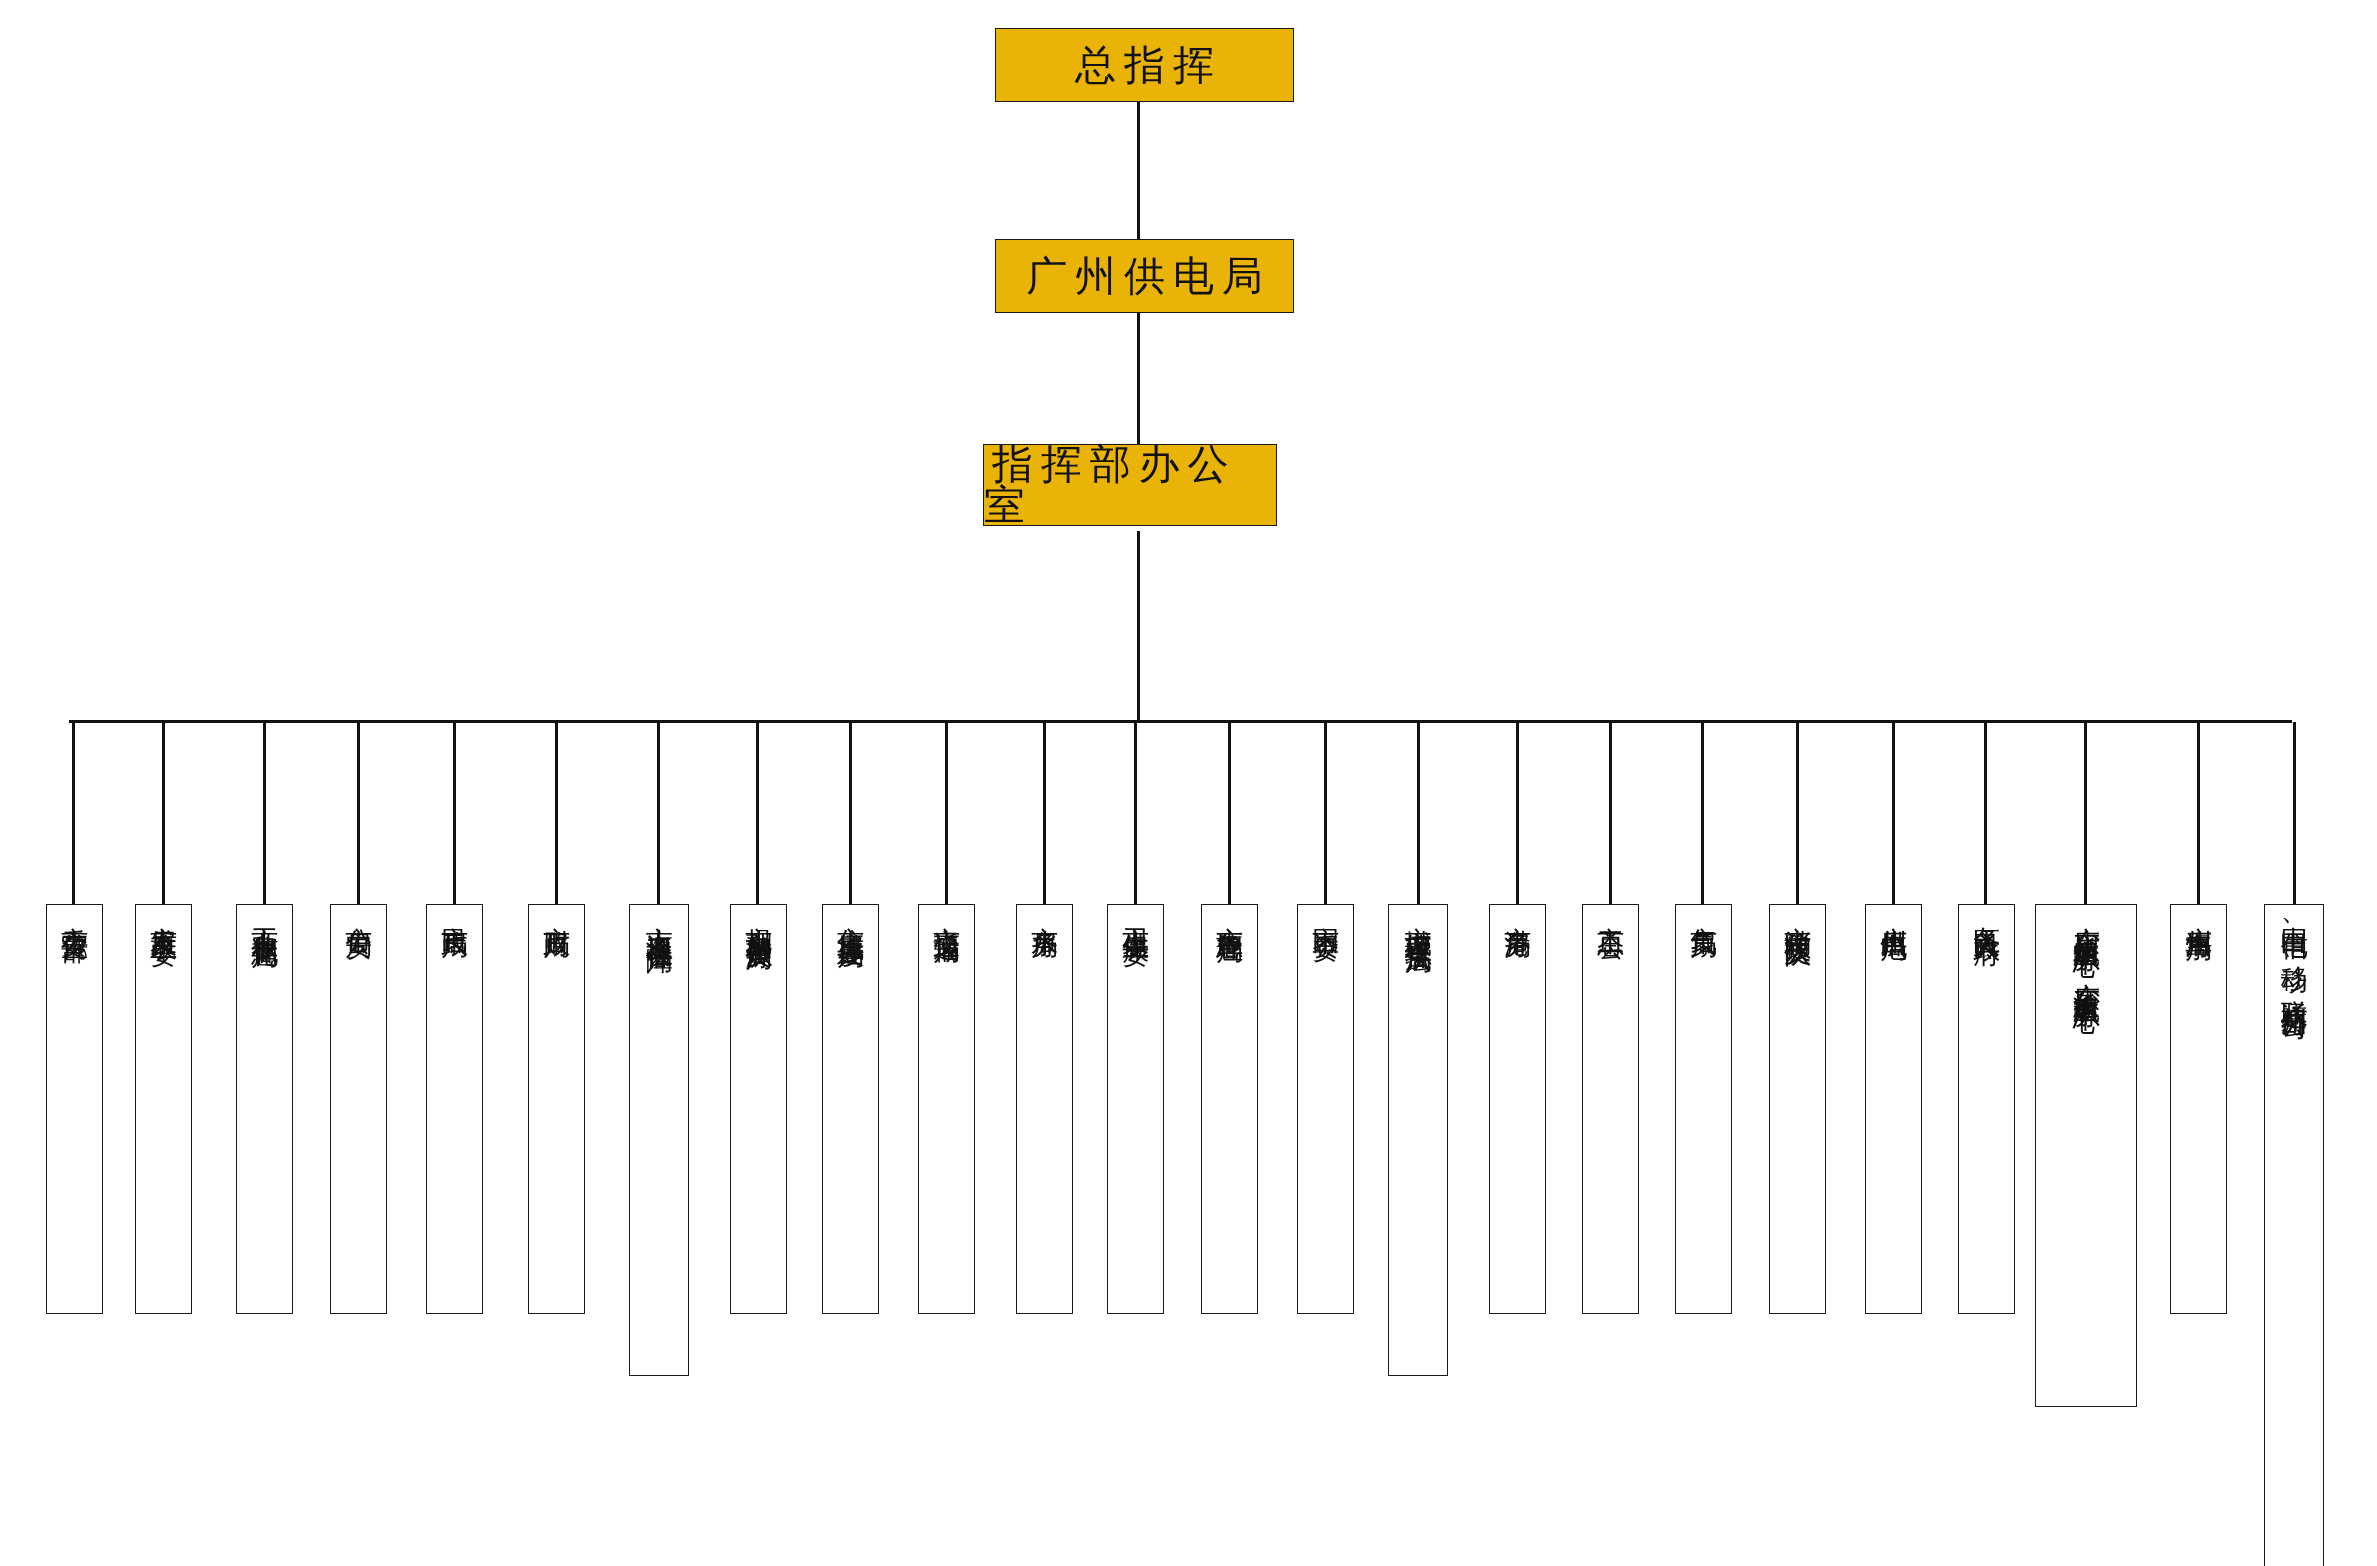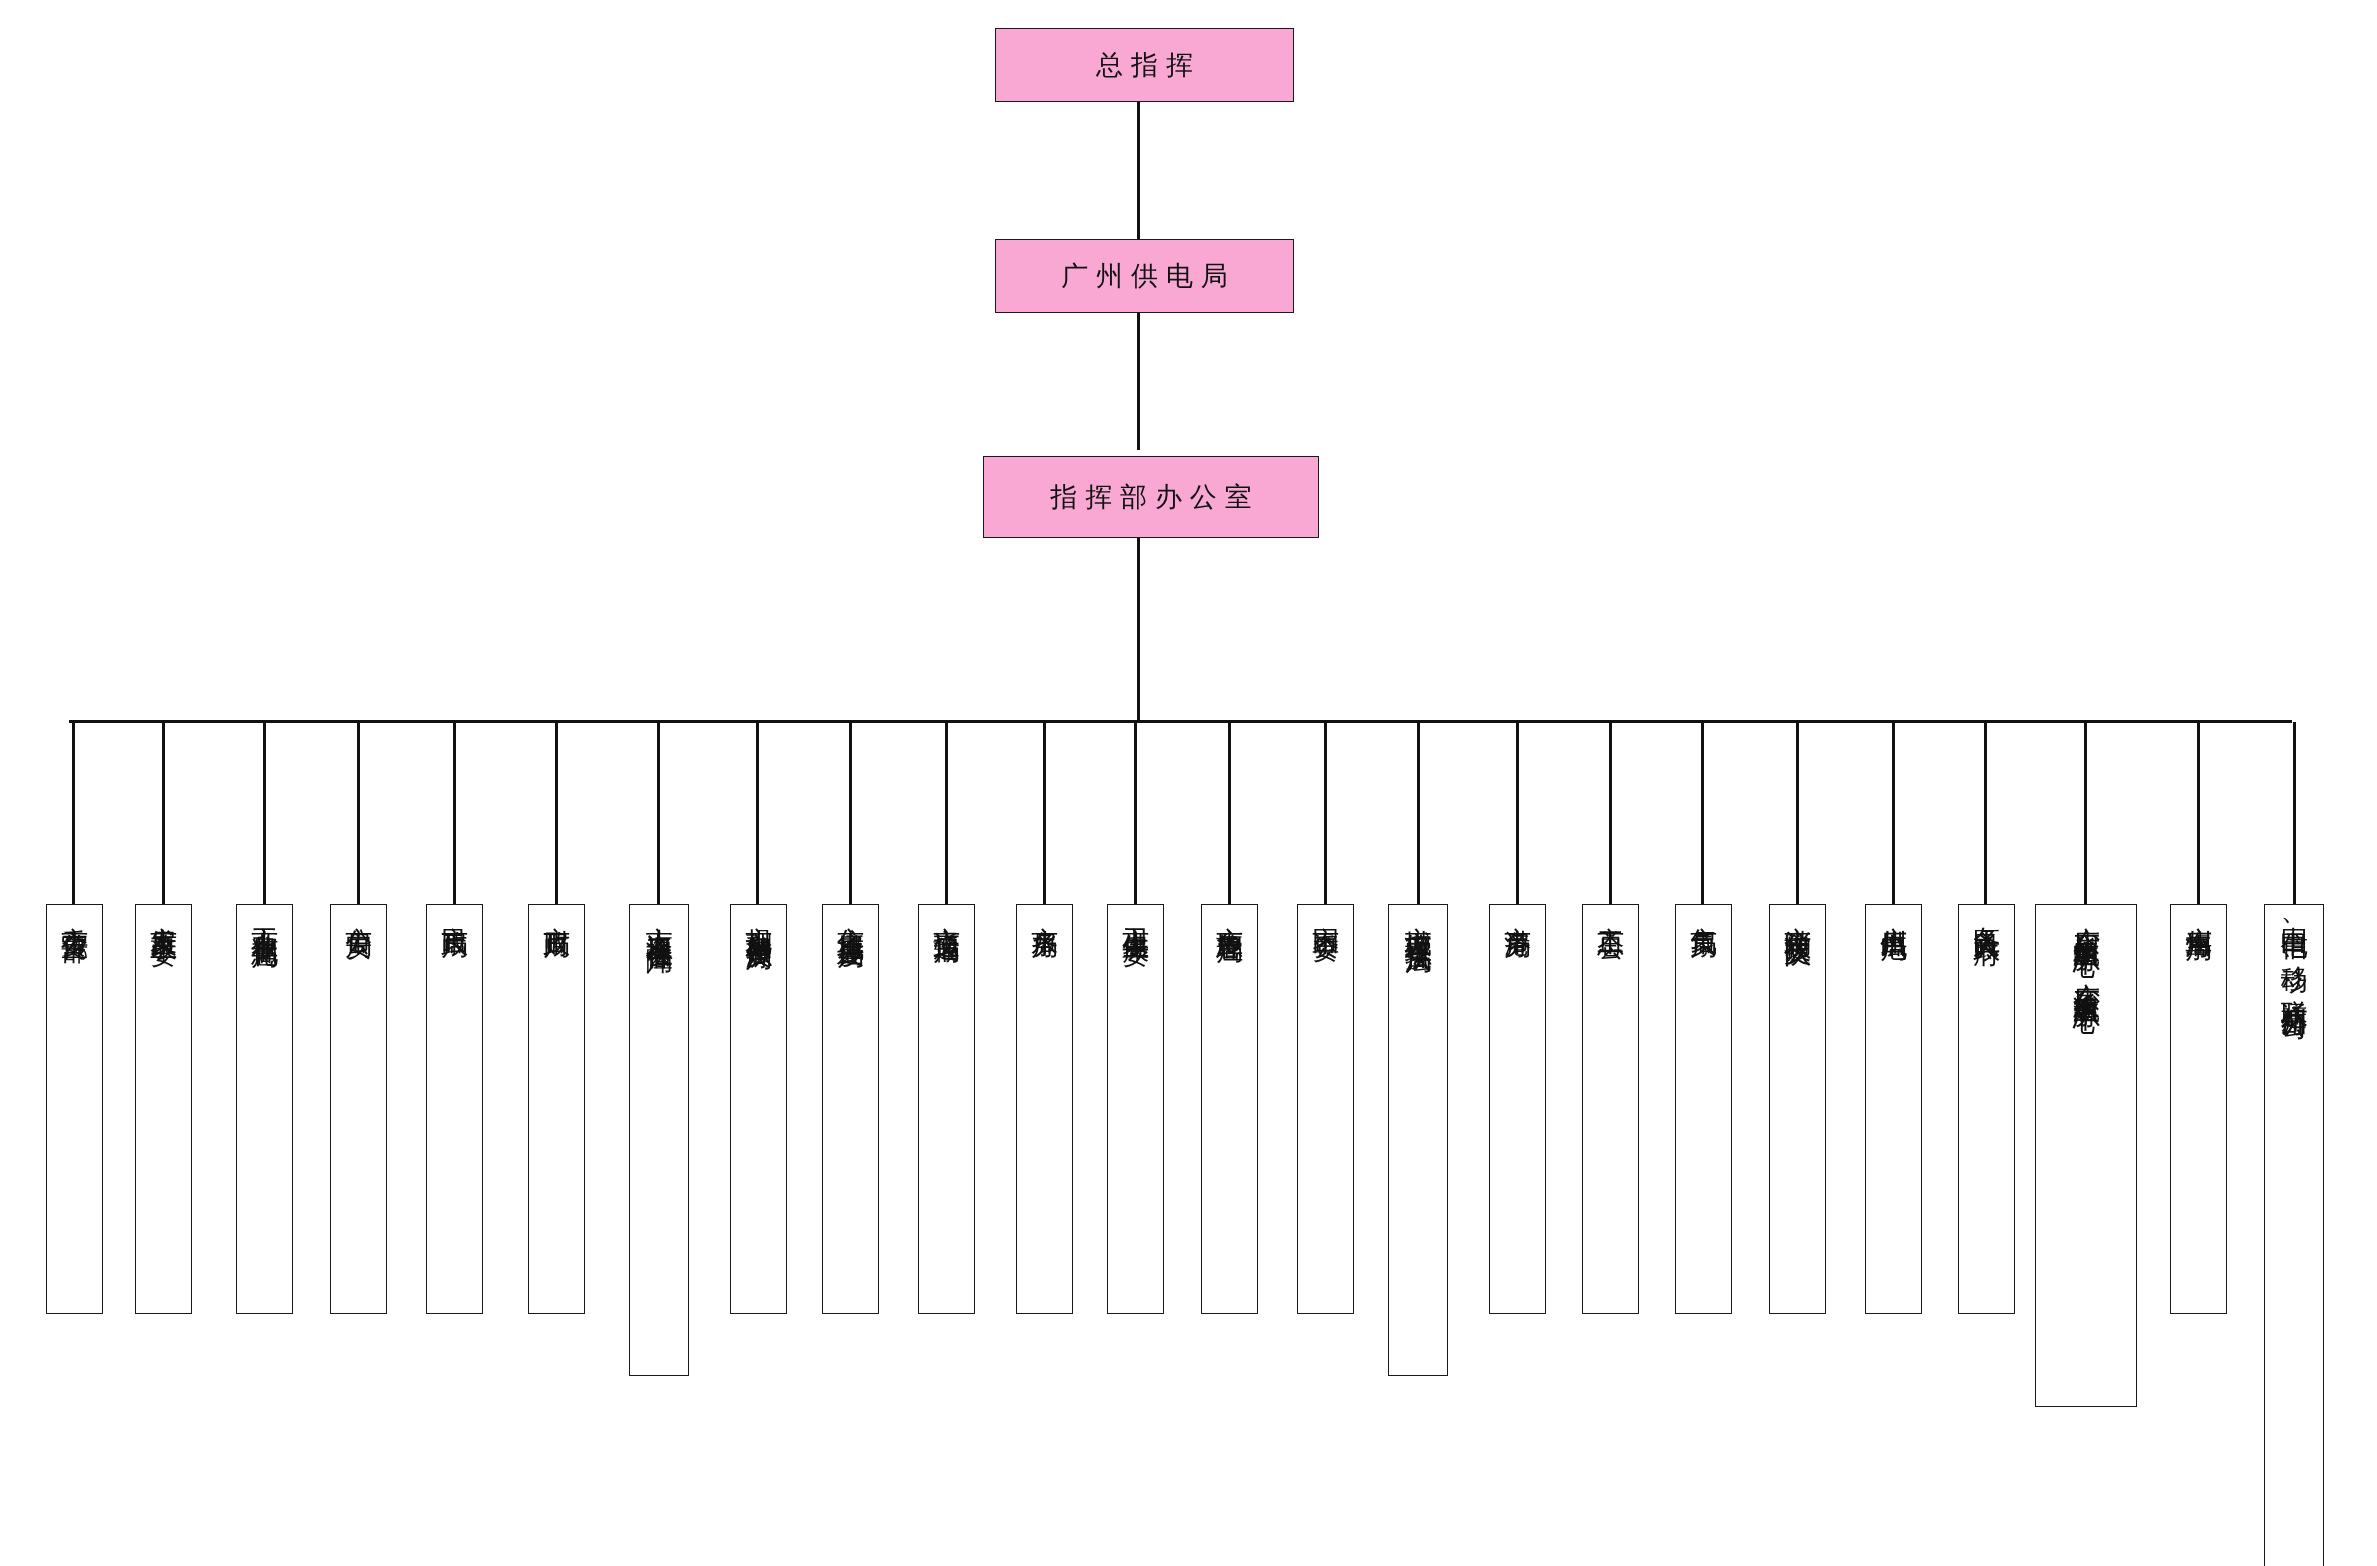--- a/index.html
+++ b/index.html
@@ -18,25 +18,25 @@
     height: 1567px;
     background: #ffffff;
     overflow: hidden;
   }
 
   
   .topbox {
     position: absolute;
     box-sizing: border-box;
     border: 1.6px solid #1a1a1a;
-    background: #f9a8d4;
+    background: #eab308;
     display: flex;
     align-items: center;
     justify-content: center;
-    font-size: 27px;
+    font-size: 41px;
     letter-spacing: 7.9px;
     text-indent: 7.9px;
     line-height: 1;
     color: #111111;
   }
 
   
   .leafbox {
     position: absolute;
     box-sizing: border-box;
@@ -110,21 +110,21 @@
       <div class="vline" style="left: 2293px; top: 722px; height: 182px;"></div>
     </div>
 
   <div id="topnodes">
       <div class="topbox" style="left: 995px; top: 28px; width: 299px; height: 74px;">
         <span>总指挥</span>
       </div>
       <div class="topbox" style="left: 995px; top: 239px; width: 299px; height: 74px;">
         <span>广州供电局</span>
       </div>
-      <div class="topbox" style="left: 983px; top: 456px; width: 336px; height: 82px;">
+      <div class="topbox" style="left: 983px; top: 444px; width: 294px; height: 82px;">
         <span>指挥部办公室</span>
       </div>
     </div>
 
   <div id="leafnodes">
       <div class="leafbox" style="left: 46px; top: 904px; width: 57px; height: 410px;">
         <span class="vtext" style="max-height: 399px;">市委宣传部</span>
       </div>
       <div class="leafbox" style="left: 135px; top: 904px; width: 57px; height: 410px;">
         <span class="vtext" style="max-height: 399px;">市发展改革委</span>

